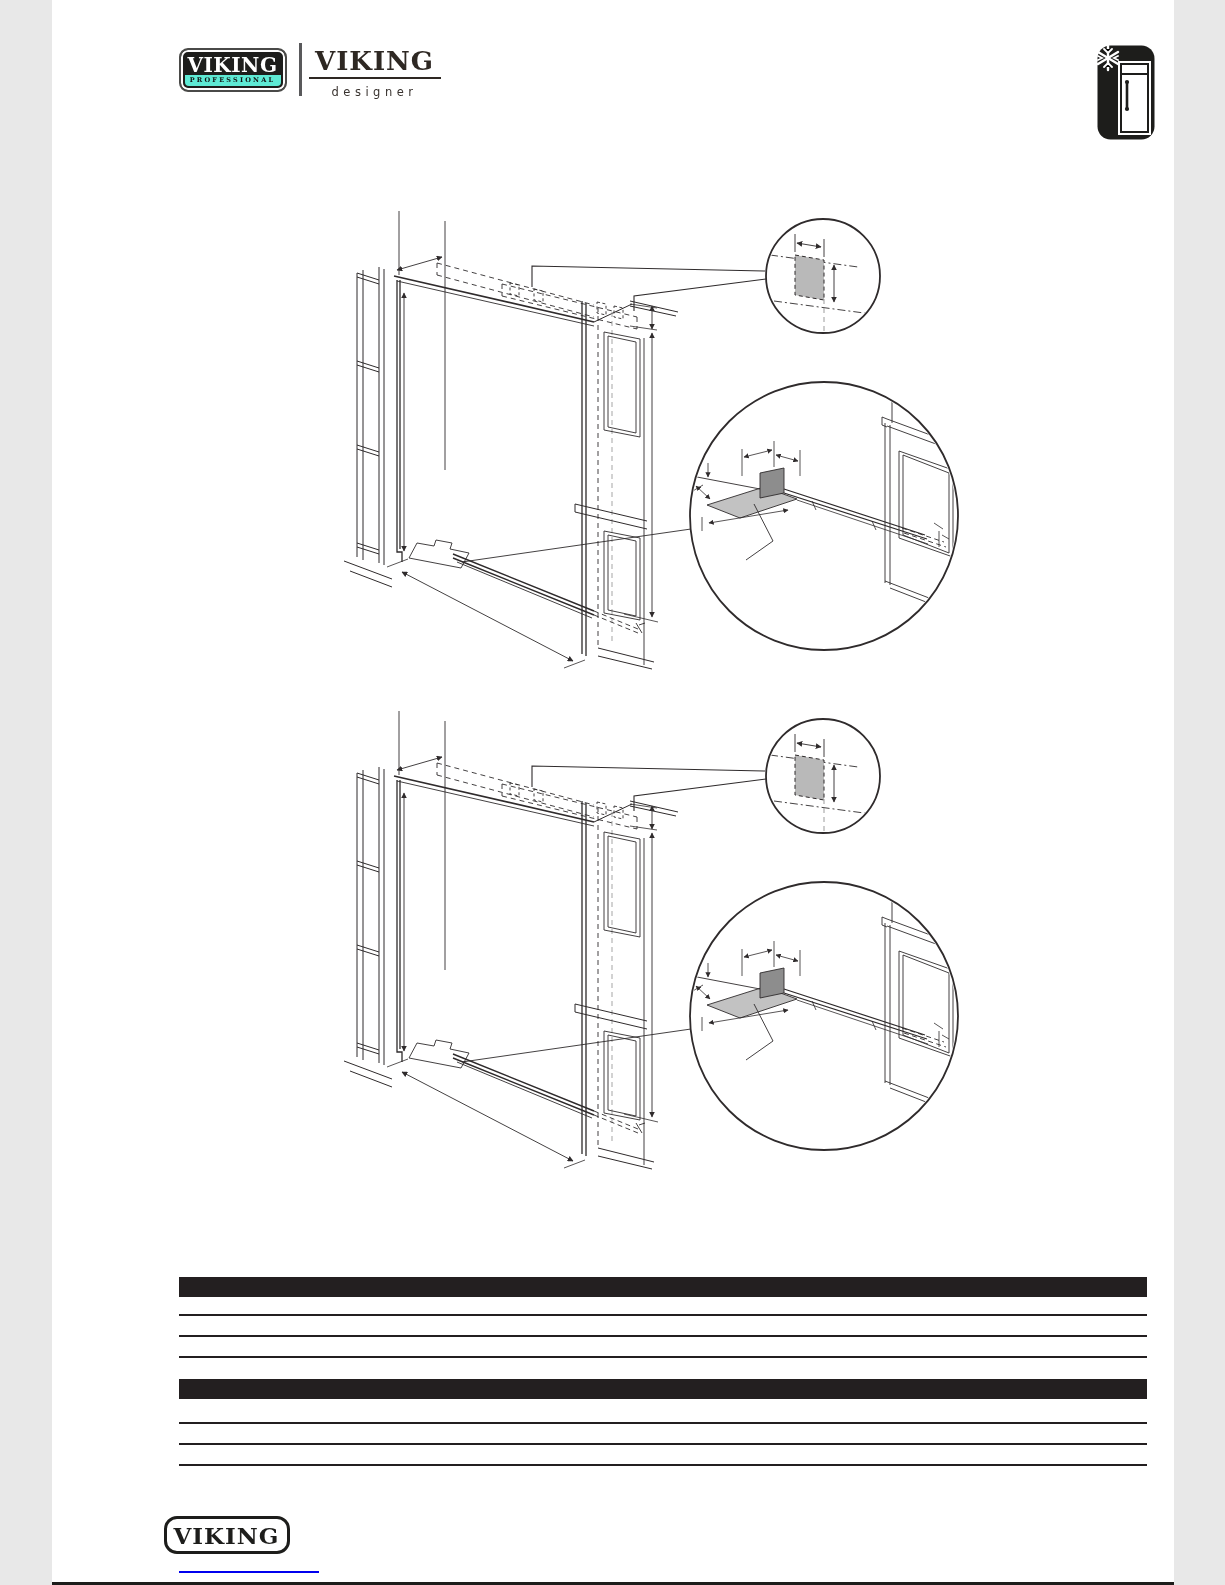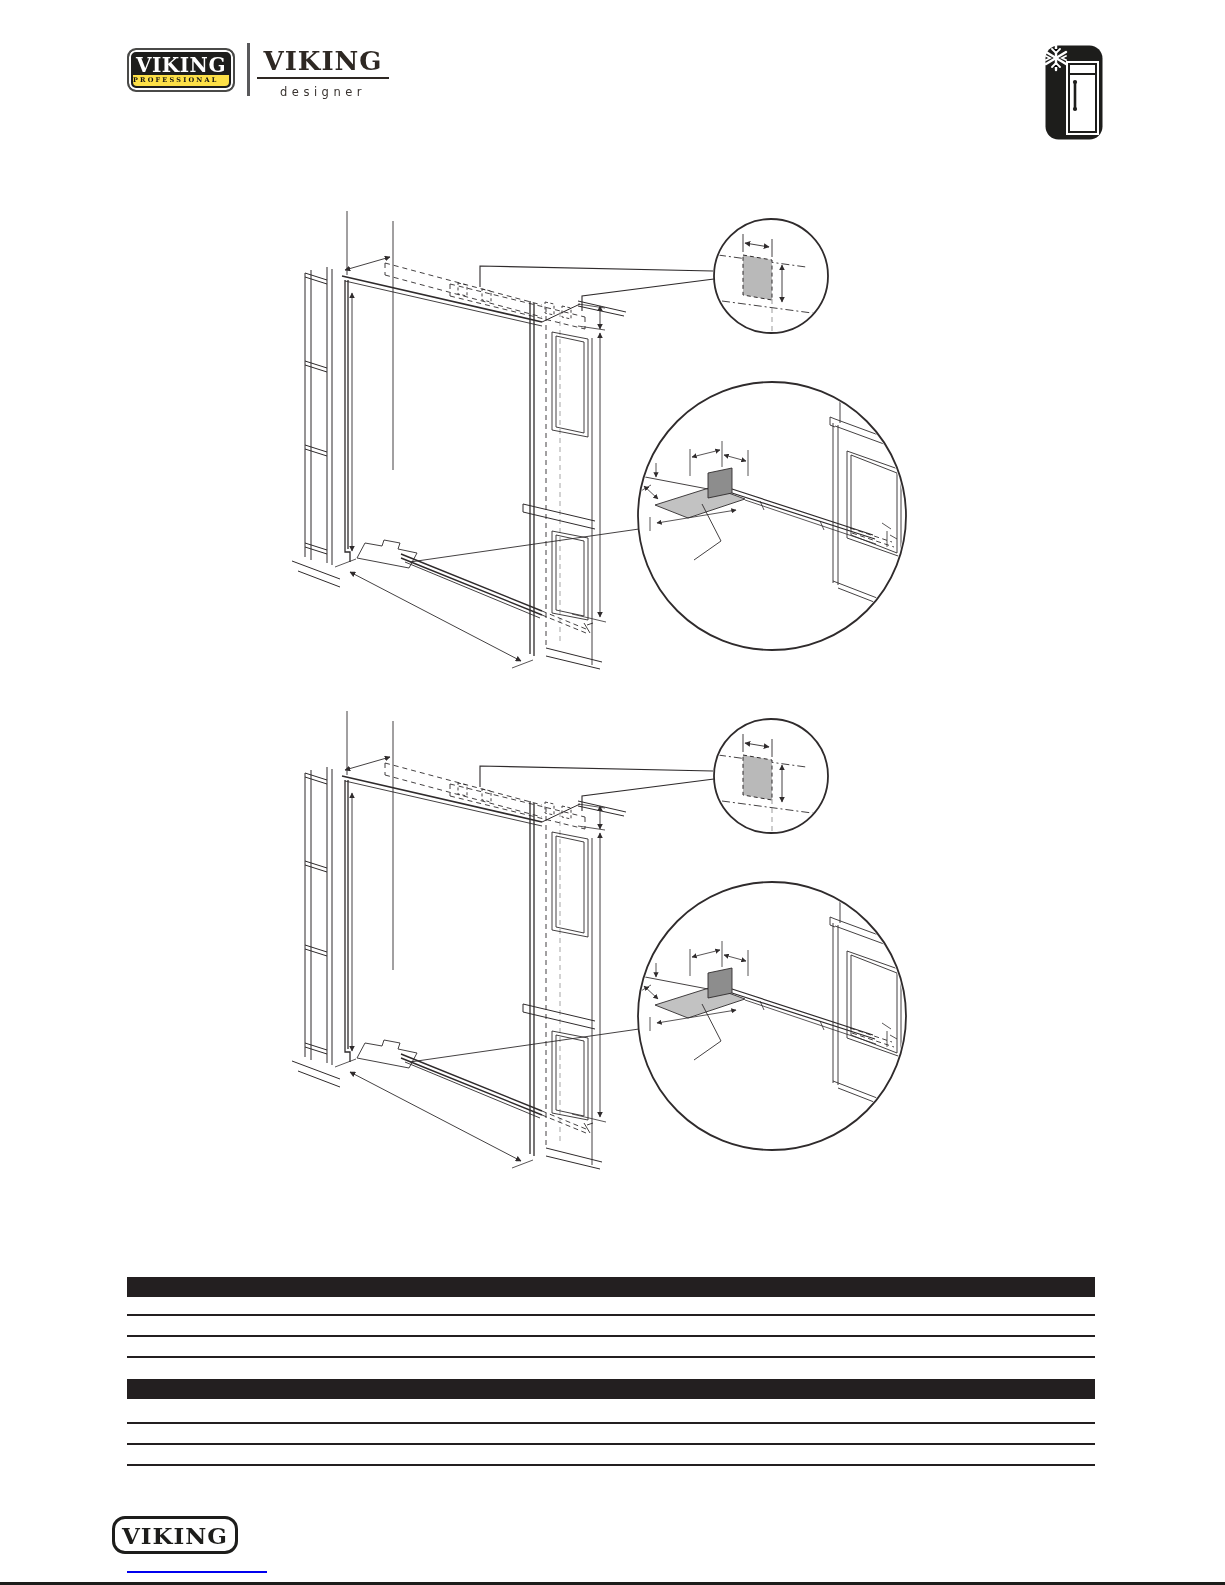--- a/index.html
+++ b/index.html
@@ -1,33 +1,33 @@
 <!DOCTYPE html>
 <html><head>
 <meta charset="utf-8">
 <style>
   html,body{margin:0;padding:0;background:#e8e8e8;}
   .page{
-    position:relative;width:1225px;height:1585px;background:#ffffff;
+    position:relative;width:1122px;height:1585px;background:#ffffff;
     font-family:"DejaVu Sans", sans-serif;overflow:hidden;margin:0 auto;
   }
   
   .badge{
     position:absolute;left:127px;top:48px;width:108px;height:44px;
     background:#1d1d1b;border:2px solid #4a4a48;border-radius:9px;
     box-shadow:inset 0 0 0 2px #fdfdfd;box-sizing:border-box;
   }
   .badge-title{
     position:absolute;top:3px;left:0;right:0;text-align:center;
     font-family:"DejaVu Serif", serif;font-weight:bold;font-size:20px;
     color:#ffffff;letter-spacing:.5px;
   }
   .badge-strip{
     position:absolute;left:4px;right:4px;bottom:4px;height:11px;
-    background:#fde047;border-radius:0 0 4px 4px;
+    background:#5eead4;border-radius:0 0 4px 4px;text-align:center;
   }
   .badge-strip span{
     font-family:"DejaVu Serif", serif;font-weight:bold;font-size:6.5px;
     letter-spacing:2.2px;color:#111;line-height:11px;display:block;
   }
   .logo-divider{position:absolute;left:247px;top:43px;width:3px;height:53px;background:#59595b;}
   .designer{position:absolute;left:257px;top:47px;width:132px;}
   .designer-title{
     font-family:"DejaVu Serif", serif;font-weight:bold;font-size:26px;line-height:28px;
     color:#2e2823;letter-spacing:1px;text-align:center;

